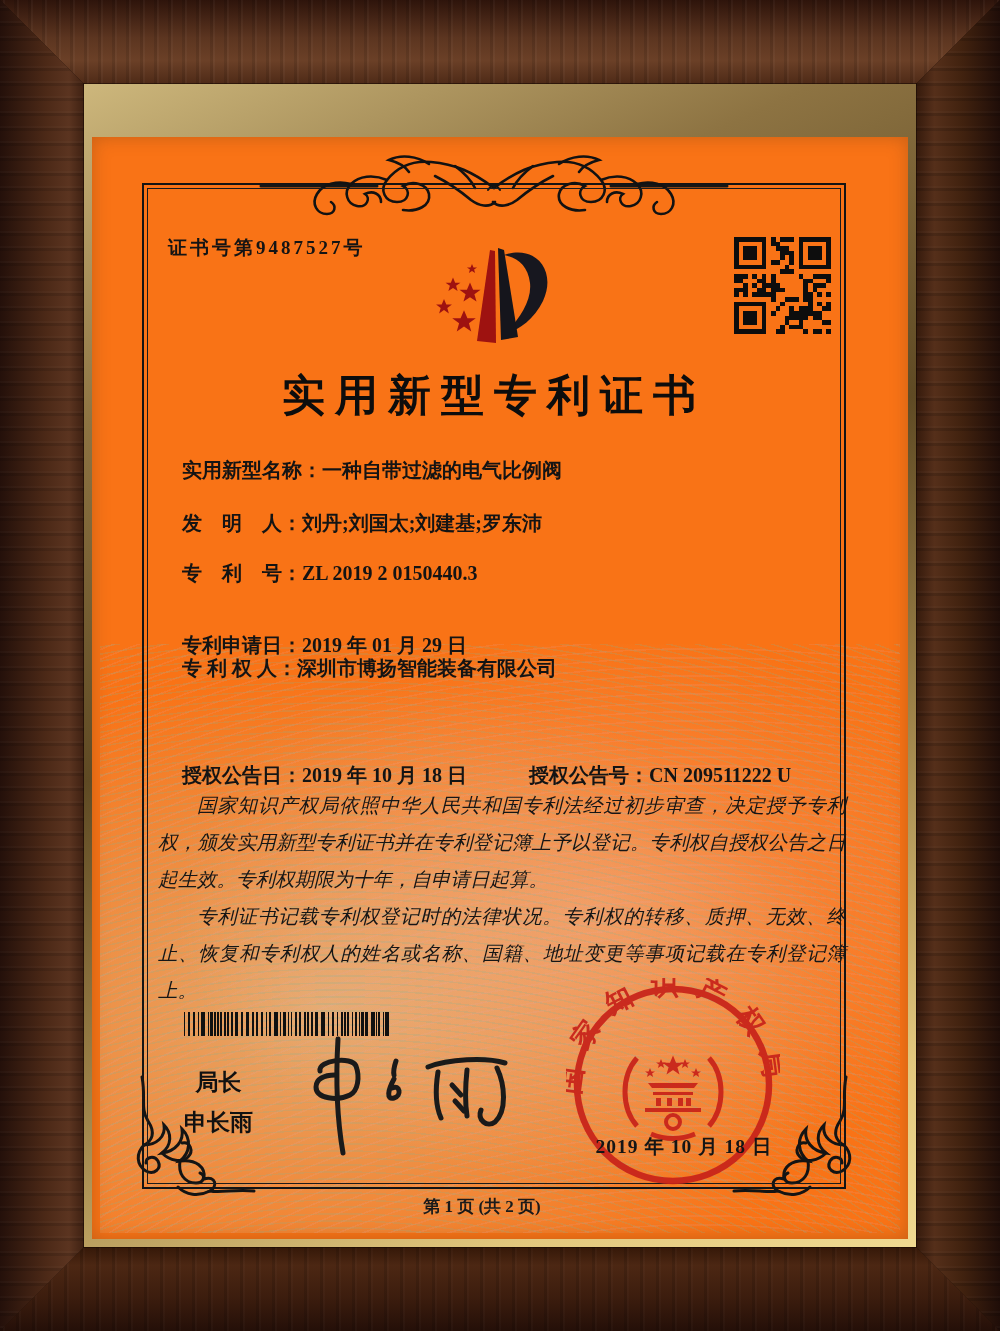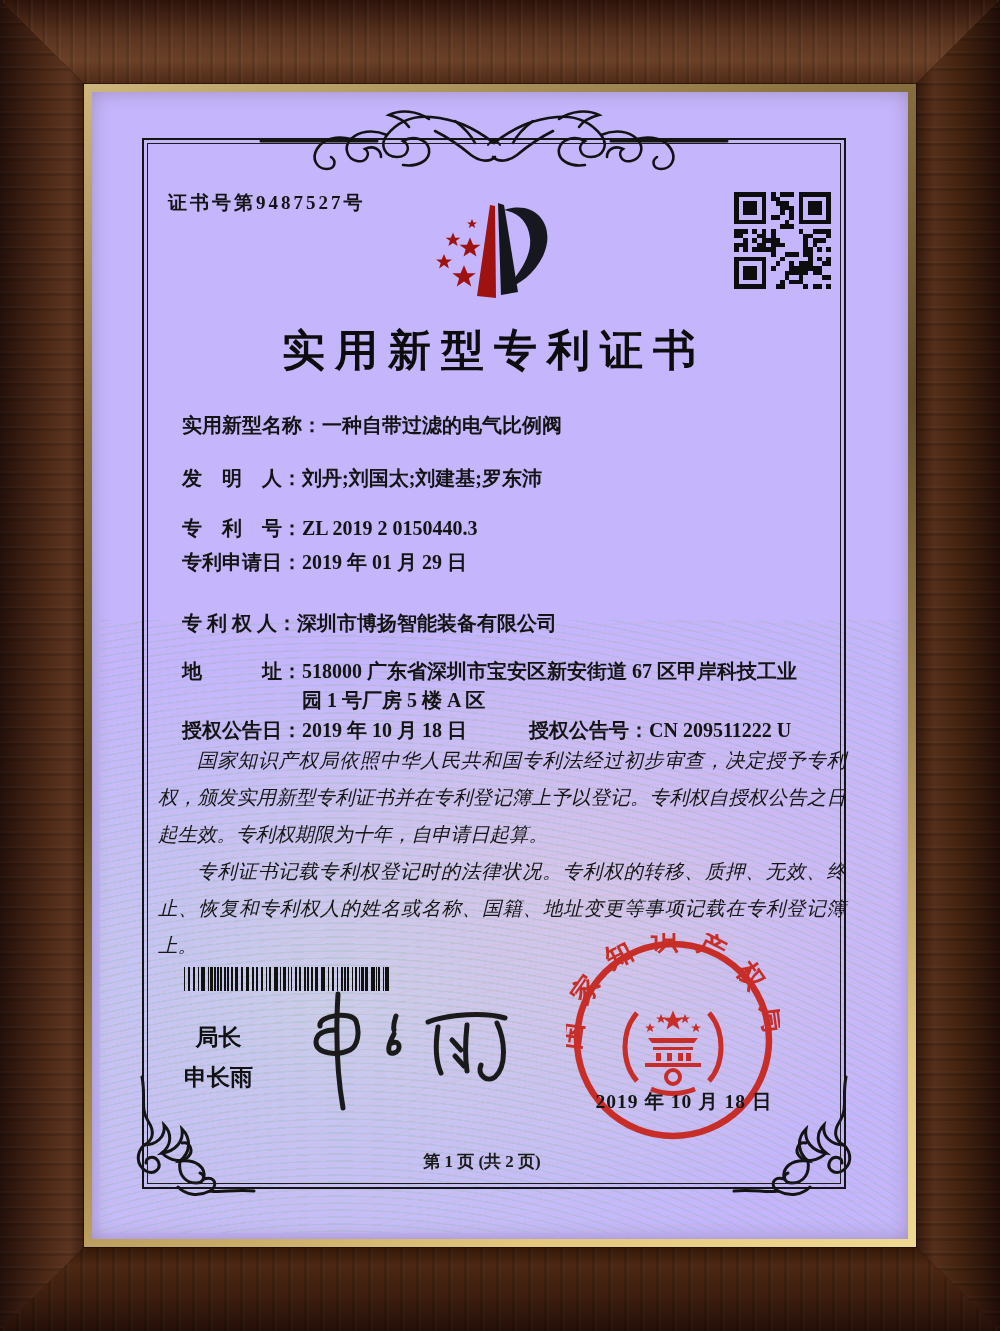--- a/index.html
+++ b/index.html
@@ -28,22 +28,22 @@
     background:
       repeating-linear-gradient(0deg, rgba(0,0,0,.14) 0 3px, rgba(255,255,255,.02) 3px 5px, transparent 5px 15px),
       linear-gradient(270deg,#1f0d08,#41220f 45%,#552f1a 78%,#351a0c);
     clip-path:polygon(0 84px,100% 0,100% 100%,0 calc(100% - 84px));}
 
   .gold{position:absolute;inset:84px;
     background:linear-gradient(155deg,#cdb77c,#8d7342 22%,#5f4a24 45%,#9c8148 65%,#e3c87e 88%,#f0da92);
     box-shadow:0 0 0 1px rgba(20,8,2,.55);}
 
   
-  .paper{position:absolute;inset:92px;background:#c4b5fd;
-    box-shadow:inset 0 0 18px rgba(70,45,20,.28);}
+  .paper{position:absolute;inset:92px;background:#f97316;
+    box-shadow:inset 0 0 18px rgba(70,45,20,.28);margin-top:45px;}
   .guilloche{position:absolute;left:8px;right:8px;top:46%;bottom:6px;pointer-events:none;
     background:
       repeating-radial-gradient(circle at 30% 230%, rgba(125,180,150,.20) 0 1.5px, transparent 1.5px 7px),
       repeating-radial-gradient(circle at 75% 250%, rgba(225,165,175,.14) 0 1.5px, transparent 1.5px 9px),
       radial-gradient(ellipse at 62% 45%, rgba(244,208,206,.30), transparent 60%),
       radial-gradient(ellipse at 28% 62%, rgba(204,233,214,.45), transparent 65%);}
 
   
   .bbox{position:absolute;left:50px;top:46px;right:62px;bottom:50px;pointer-events:none;}
   .bbox::before{content:"";position:absolute;inset:0;border:2.5px solid #141414;}
@@ -293,28 +293,25 @@
 
     <div class="abs frow" style="top:319px">
       <span class="flabel">实用新型名称：</span><span>一种自带过滤的电气比例阀</span>
     </div>
     <div class="abs frow" style="top:372px">
       <span class="flabel">发　明　人：</span><span>刘丹;刘国太;刘建基;罗东沛</span>
     </div>
     <div class="abs frow" style="top:422px">
       <span class="flabel">专　利　号：</span><span>ZL 2019 2 0150440.3</span>
     </div>
-    <div class="abs frow" style="top:456px">
+    <div class="abs frow" style="top:494px">
       <span class="flabel">专利申请日：</span><span>2019 年 01 月 29 日</span>
     </div>
     <div class="abs frow" style="top:517px">
       <span class="flabel">专 利 权 人：</span><span>深圳市博扬智能装备有限公司</span>
-    </div>
-    <div class="abs frow" style="top:565px">
-      <span class="flabel" style="vertical-align:top">地　　　址：</span><span class="addr-val"><span>518000 广东省深圳市宝安区新安街道 67 区甲岸科技工业</span><br><span>园 1 号厂房 5 楼 A 区</span></span>
     </div>
     <div class="abs frow" style="top:624px">
       <span class="flabel">授权公告日：</span><span>2019 年 10 月 18 日</span><span class="grant2 flabel">授权公告号：</span><span>CN 209511222 U</span>
     </div>
 
     <div class="abs paras">
       <p>国家知识产权局依照中华人民共和国专利法经过初步审查，决定授予专利权，颁发实用新型专利证书并在专利登记簿上予以登记。专利权自授权公告之日起生效。专利权期限为十年，自申请日起算。</p>
       <p>专利证书记载专利权登记时的法律状况。专利权的转移、质押、无效、终止、恢复和专利权人的姓名或名称、国籍、地址变更等事项记载在专利登记簿上。</p>
     </div>
 

